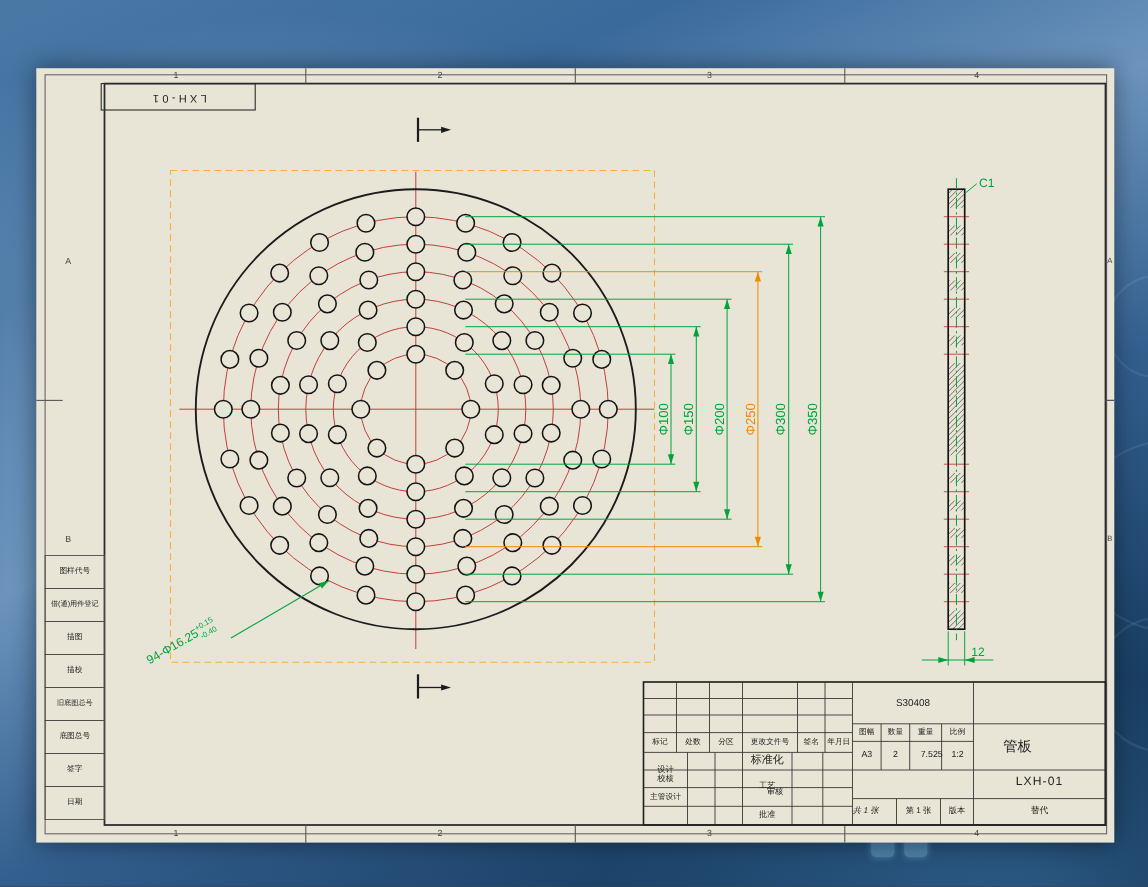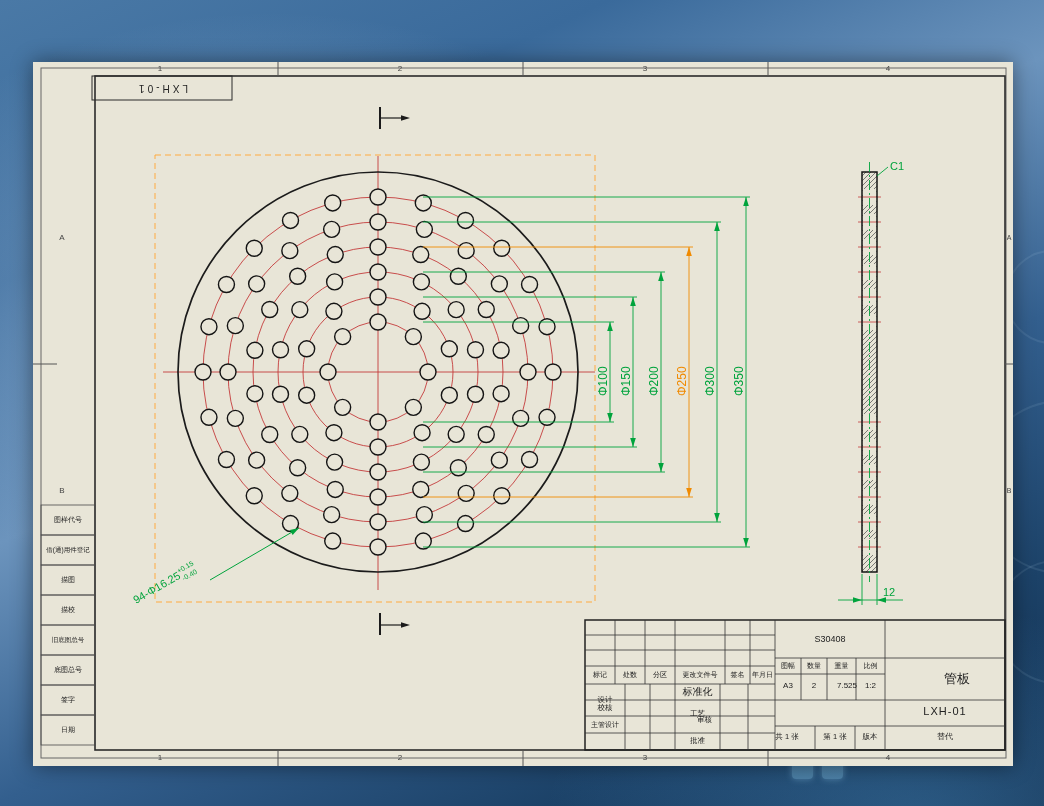--- a/index.html
+++ b/index.html
@@ -400,21 +400,21 @@
   <div class="lbl" style="left:775px;top:630px;width:110px;height:20px;font-size:9px;">S30408</div>
   <div class="lbl" style="left:775px;top:658px;width:26px;height:16px;font-size:7px;">图幅</div>
   <div class="lbl" style="left:801px;top:658px;width:26px;height:16px;font-size:7px;">数量</div>
   <div class="lbl" style="left:827px;top:658px;width:29px;height:16px;font-size:7px;">重量</div>
   <div class="lbl" style="left:856px;top:658px;width:29px;height:16px;font-size:7px;">比例</div>
   <div class="lbl" style="left:775px;top:676px;width:26px;height:20px;font-size:8px;">A3</div>
   <div class="lbl" style="left:801px;top:676px;width:26px;height:20px;font-size:8px;">2</div>
   <div class="lbl" style="left:827px;top:676px;width:40px;height:20px;font-size:8px;">7.525</div>
   <div class="lbl" style="left:856px;top:676px;width:29px;height:20px;font-size:8px;">1:2</div>
 
-  <div class="lbl" style="left:775px;top:728px;width:24px;height:18px;font-size:7.5px;">共 1 张</div>
+  <div class="lbl" style="left:775px;top:728px;width:24px;height:18px;font-size:7.5px;font-style:italic;">共 1 张</div>
   <div class="lbl" style="left:815px;top:728px;width:40px;height:18px;font-size:7.5px;text-align:right;">第 1 张</div>
   <div class="lbl" style="left:855px;top:728px;width:30px;height:18px;font-size:7.5px;">版本</div>
 
-  <div class="lbl" style="left:885px;top:665px;width:120px;height:28px;font-size:13px;padding-left:12px;">管板</div>
+  <div class="lbl" style="left:853px;top:665px;width:120px;height:28px;font-size:13px;padding-left:12px;">管板</div>
   <div class="lbl" style="left:885px;top:702px;width:120px;height:20px;font-size:11px;letter-spacing:1px;">LXH-01</div>
   <div class="lbl" style="left:885px;top:728px;width:120px;height:18px;font-size:8px;">替代</div>
 
 </div>
 
 </body></html>

